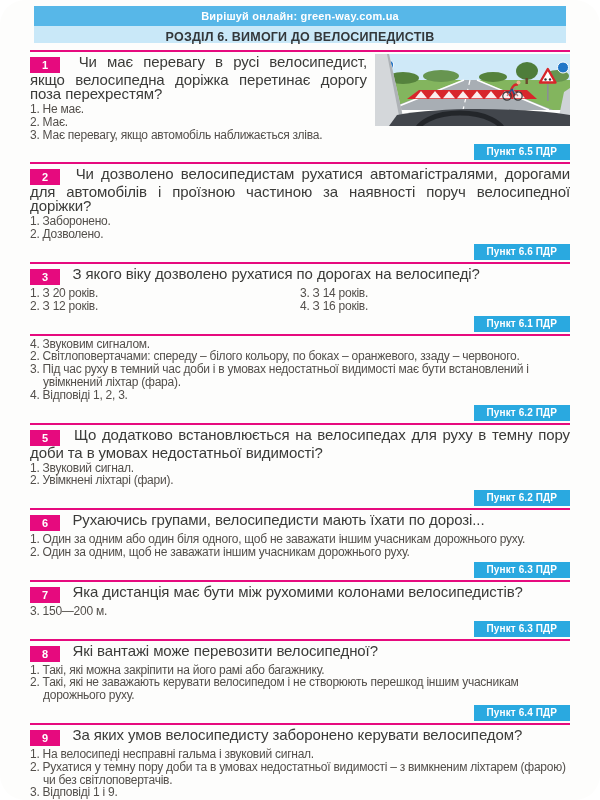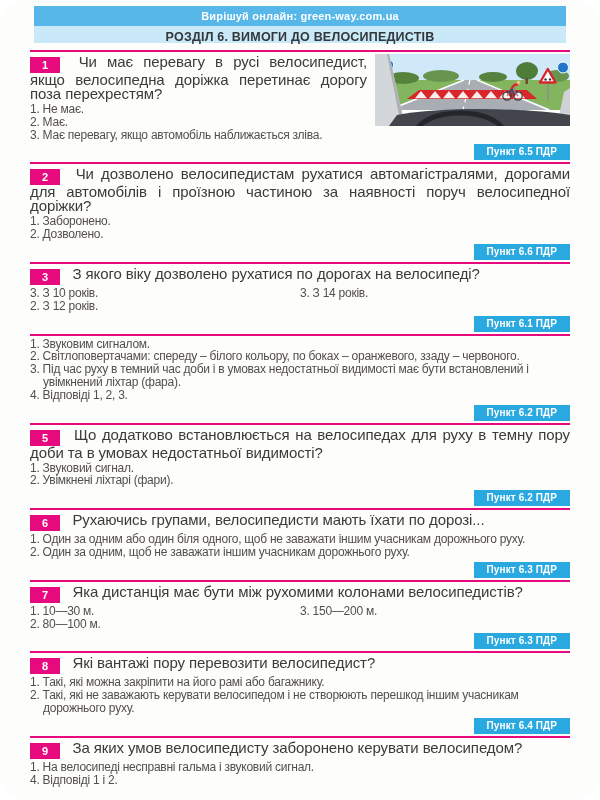--- a/index.html
+++ b/index.html
@@ -134,36 +134,37 @@
     </div>
   </section>
 
   <section class="q-block">
     <p class="q-head">
       <span class="q-num">3</span>
       <span class="q-text">З якого віку дозволено рухатися по дорогах на велосипеді?</span>
     </p>
     <div class="answers two-col">
           <div class="col">
-            <div class="ans">3. З 10 років.</div>
+            <div class="ans">1. З 20 років.</div>
             <div class="ans">2. З 12 років.</div>
           </div>
           <div class="col">
             <div class="ans">3. З 14 років.</div>
+            <div class="ans">4. З 16 років.</div>
           </div>
         </div>
     <div class="ref-row">
       <span class="ref">Пункт 6.1 ПДР</span>
     </div>
   </section>
 
   <section class="q-block">
     <div class="answers">
           <div class="col">
-            <div class="ans">1. Звуковим сигналом.</div>
+            <div class="ans">4. Звуковим сигналом.</div>
             <div class="ans">2. Світлоповертачами: спереду – білого кольору, по боках – оранжевого, ззаду – червоного.</div>
             <div class="ans">3. Під час руху в темний час доби і в умовах недостатньої видимості має бути встановлений і увімкнений ліхтар (фара).</div>
             <div class="ans">4. Відповіді 1, 2, 3.</div>
           </div>
         </div>
     <div class="ref-row">
       <span class="ref">Пункт 6.2 ПДР</span>
     </div>
   </section>
 
@@ -199,56 +200,53 @@
     </div>
   </section>
 
   <section class="q-block">
     <p class="q-head">
       <span class="q-num">7</span>
       <span class="q-text">Яка дистанція має бути між рухомими колонами велосипедистів?</span>
     </p>
     <div class="answers two-col">
           <div class="col">
-            <div class="ans">1. 10—30 м.</div>
-            <div class="ans">2. 80—100 м.</div>
-          </div>
-          <div class="col">
             <div class="ans">3. 150—200 м.</div>
           </div>
         </div>
     <div class="ref-row">
       <span class="ref">Пункт 6.3 ПДР</span>
     </div>
   </section>
 
   <section class="q-block">
     <p class="q-head">
       <span class="q-num">8</span>
-      <span class="q-text">Які вантажі пору перевозити велосипедист?</span>
+      <span class="q-text">Які вантажі може перевозити велосипедної?</span>
     </p>
     <div class="answers">
           <div class="col">
             <div class="ans">1. Такі, які можна закріпити на його рамі або багажнику.</div>
             <div class="ans">2. Такі, які не заважають керувати велосипедом і не створюють перешкод іншим учасникам дорожнього руху.</div>
           </div>
         </div>
     <div class="ref-row">
       <span class="ref">Пункт 6.4 ПДР</span>
     </div>
   </section>
 
   <section class="q-block">
     <p class="q-head">
       <span class="q-num">9</span>
       <span class="q-text">За яких умов велосипедисту заборонено керувати велосипедом?</span>
     </p>
     <div class="answers">
           <div class="col">
             <div class="ans">1. На велосипеді несправні гальма і звуковий сигнал.</div>
-            <div class="ans">4. Відповіді 1 і 2.</div>
+            <div class="ans">2. Рухатися у темну пору доби та в умовах недостатньої видимості – з вимкненим ліхтарем (фарою) чи без світлоповертачів.</div>
+            <div class="ans">3. Відповіді 1 і 9.</div>
           </div>
         </div>
 
   </section>
 </div>
 
 </div>
 
 </body></html>

